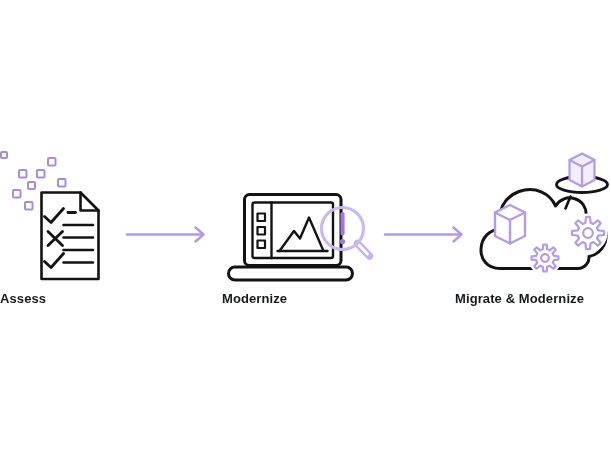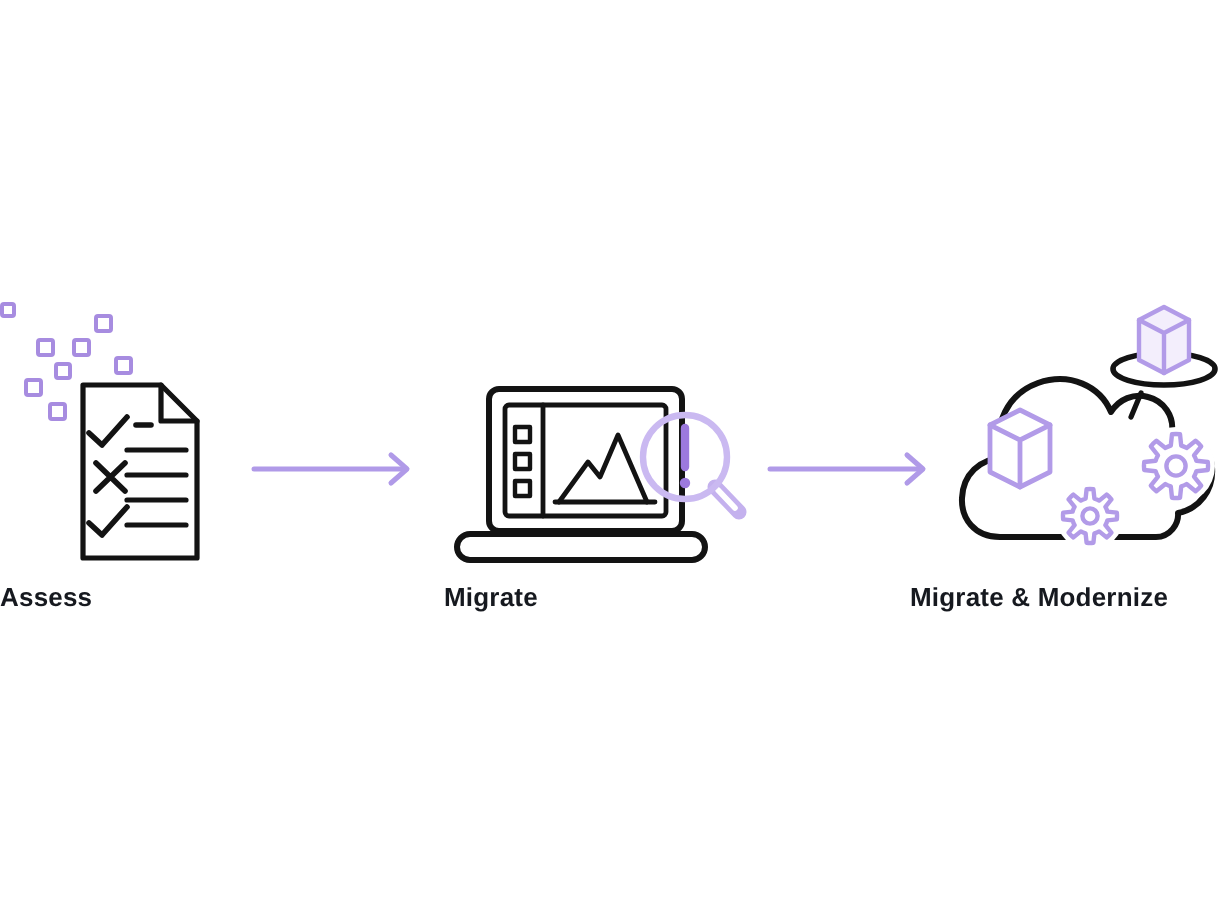--- a/index.html
+++ b/index.html
@@ -119,15 +119,15 @@
         <g stroke="#b29be8" stroke-width="2.2">
           <path d="M 582 153.5 L 594.5 160 L 594.5 180 L 582 186.5 L 569.5 180 L 569.5 160 Z" fill="#f3eefc"></path>
           <path d="M 569.5 160 L 582 166.5 L 594.5 160 M 582 166.5 L 582 186.5"></path>
         </g>
         <path d="M 570.5 196.5 L 565.5 208.5" stroke="#131313" stroke-width="2.6"></path>
       </g>
     </g>
   </svg>
 
   <div class="stage-label lbl-assess">Assess</div>
-  <div class="stage-label lbl-mobilize">Migrate</div>
+  <div class="stage-label lbl-mobilize">Modernize</div>
   <div class="stage-label lbl-migrate">Migrate &amp; Modernize</div>
 </div>
 
 </body></html>

